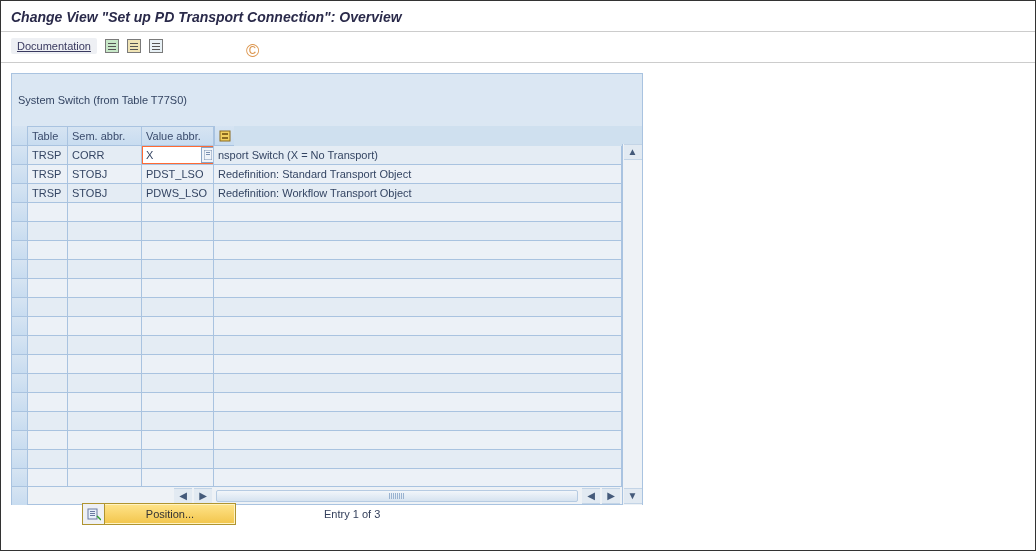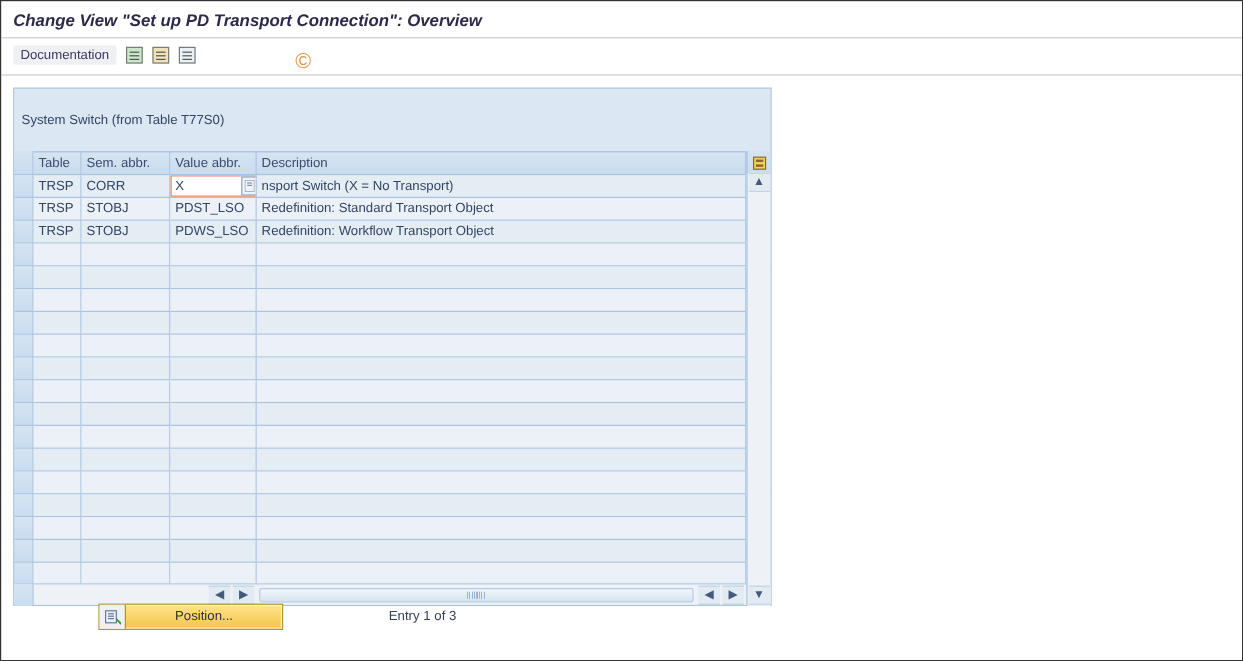--- a/index.html
+++ b/index.html
@@ -24,20 +24,21 @@
   .toolbar {
     display: flex; align-items: center; gap: 8px;
     padding: 6px 10px 4px 10px;
   }
   .toolbar .doc-btn {
     background: #eef0f4;
     color: #3a3a60;
     padding: 2px 6px;
     border-radius: 2px;
     cursor: default;
+    text-decoration: underline;
   }
   .tb-icon {
     width: 14px; height: 14px;
     display: inline-flex; align-items: center; justify-content: center;
     border: 1px solid #7a7a7a; background: #e8f1f6;
     position: relative; cursor: pointer;
   }
   .tb-icon .stripe { width: 8px; height: 1px; background: #555; margin: 1px 0; }
   .tb-icon .stack { display:flex; flex-direction:column; align-items:center; }
   .tb-icon.green { background: #c8e8c8; }
@@ -245,21 +246,20 @@
 
   <div class="panel">
     <div class="panel-title">System Switch (from Table T77S0)</div>
 
     <div class="grid">
       <div class="grid-head">
         <div class="row-head"></div>
         <div class="gh-cell c-group">Table</div>
         <div class="gh-cell c-sem">Sem. abbr.</div>
         <div class="gh-cell c-val">Value abbr.</div>
-        <div class="gh-cell c-desc">Description</div>
         <div class="gh-config">
           <svg width="12" height="12" viewBox="0 0 12 12">
               <rect x="1" y="1" width="10" height="10" fill="#f0d060" stroke="#8a6a20"></rect>
               <rect x="3" y="3" width="6" height="2" fill="#8a6a20"></rect>
               <rect x="3" y="7" width="6" height="2" fill="#8a6a20"></rect>
             </svg>
         </div>
       </div>
 
       <div class="grid-body" id="grid-body">

